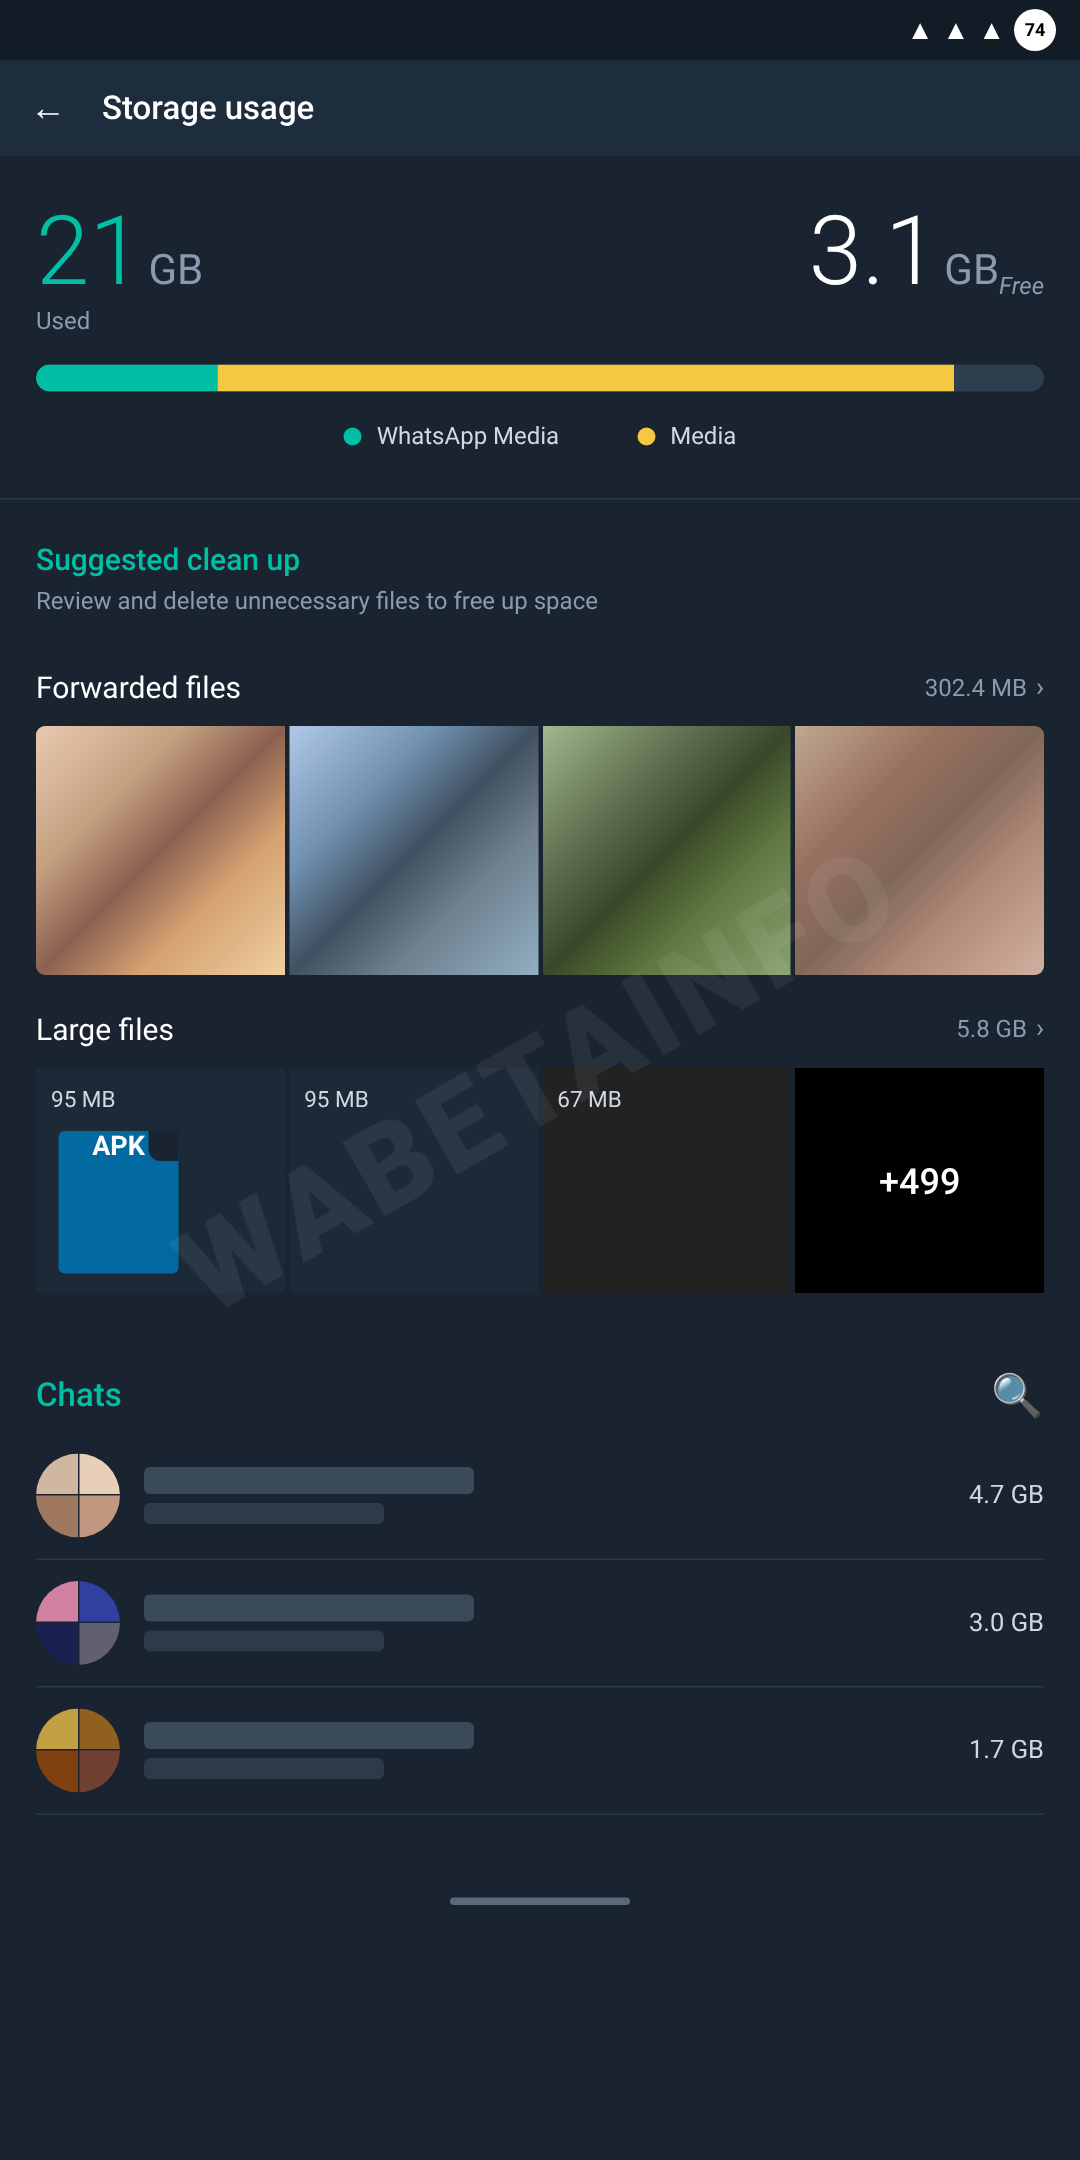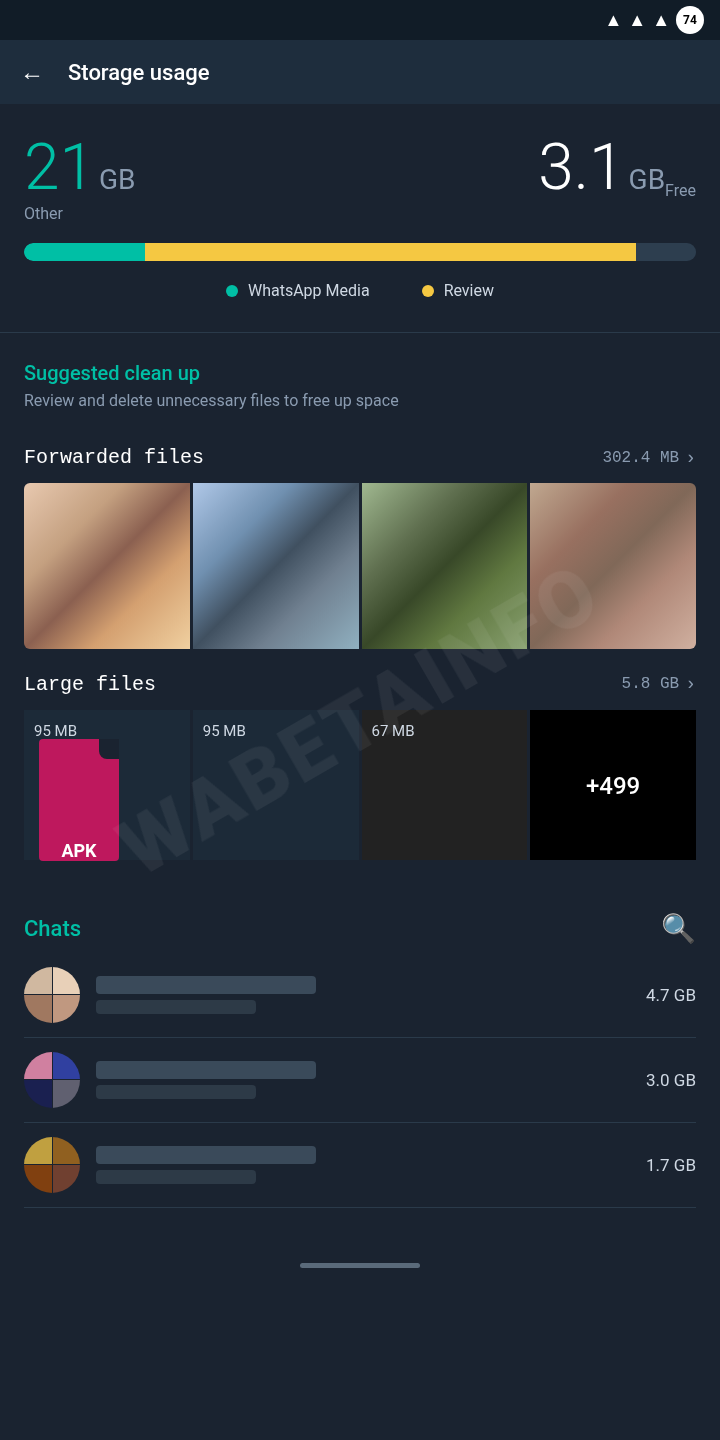--- a/index.html
+++ b/index.html
@@ -93,20 +93,21 @@
     }
     .storage-free {
       display: flex;
       align-items: flex-end;
     }
     .storage-free .storage-big-num {
       color: #ffffff;
     }
     .storage-free .storage-label {
       text-align: right;
+      font-style: italic;
     }
 
     
     .progress-bar-container {
       height: 18px;
       background: #2d3e4f;
       border-radius: 9px;
       overflow: hidden;
       display: flex;
       margin-bottom: 20px;
@@ -169,21 +170,20 @@
     }
 
     
     .section-forwarded {
       padding: 20px 24px 0 24px;
     }
     .section-header {
       display: flex;
       justify-content: space-between;
       margin-bottom: 14px;
-      font-family: Liberation Mono, monospace;
     }
     .section-name {
       font-size: 20px;
       color: #ffffff;
       font-weight: 400;
     }
     .section-size {
       display: flex;
       align-items: center;
       gap: 6px;
@@ -241,25 +241,25 @@
     .file-icon {
       width: 90px;
       height: 100px;
       display: flex;
       align-items: center;
       justify-content: center;
       position: relative;
     }
     .file-icon-shape {
       width: 80px;
-      height: 122px;
-      background: #be185d;
+      height: 95px;
+      background: #0369a1;
       border-radius: 4px 12px 4px 4px;
       display: flex;
-      align-items: flex-end;
+      align-items: flex-start;
       justify-content: center;
       position: relative;
     }
     .file-icon-shape::before {
       content: '';
       position: absolute;
       top: 0; right: 0;
       width: 20px; height: 20px;
       background: #1a2330;
       border-radius: 0 0 0 8px;
@@ -408,21 +408,21 @@
   <span class="page-title">Storage usage</span>
 </div>
 
 <div class="storage-overview">
   <div class="storage-numbers">
     <div class="storage-used">
       <div class="storage-number-row">
         <span class="storage-big-num">21</span>
         <span class="storage-unit">GB</span>
       </div>
-      <span class="storage-label">Other</span>
+      <span class="storage-label">Used</span>
     </div>
     <div class="storage-free">
       <div class="storage-number-row">
         <span class="storage-big-num">3.1</span>
         <span class="storage-unit">GB</span>
       </div>
       <span class="storage-label">Free</span>
     </div>
   </div>
 
@@ -431,21 +431,21 @@
     <div class="progress-other"></div>
   </div>
 
   <div class="legend">
     <div class="legend-item">
       <div class="legend-dot legend-dot-whatsapp"></div>
       <span class="legend-label">WhatsApp Media</span>
     </div>
     <div class="legend-item">
       <div class="legend-dot legend-dot-other"></div>
-      <span class="legend-label">Review</span>
+      <span class="legend-label">Media</span>
     </div>
   </div>
 </div>
 
 <div class="divider"></div>
 
 <div class="section-suggested">
   <div class="suggested-title">Suggested clean up</div>
   <div class="suggested-subtitle">Review and delete unnecessary files to free up space</div>
 </div>

